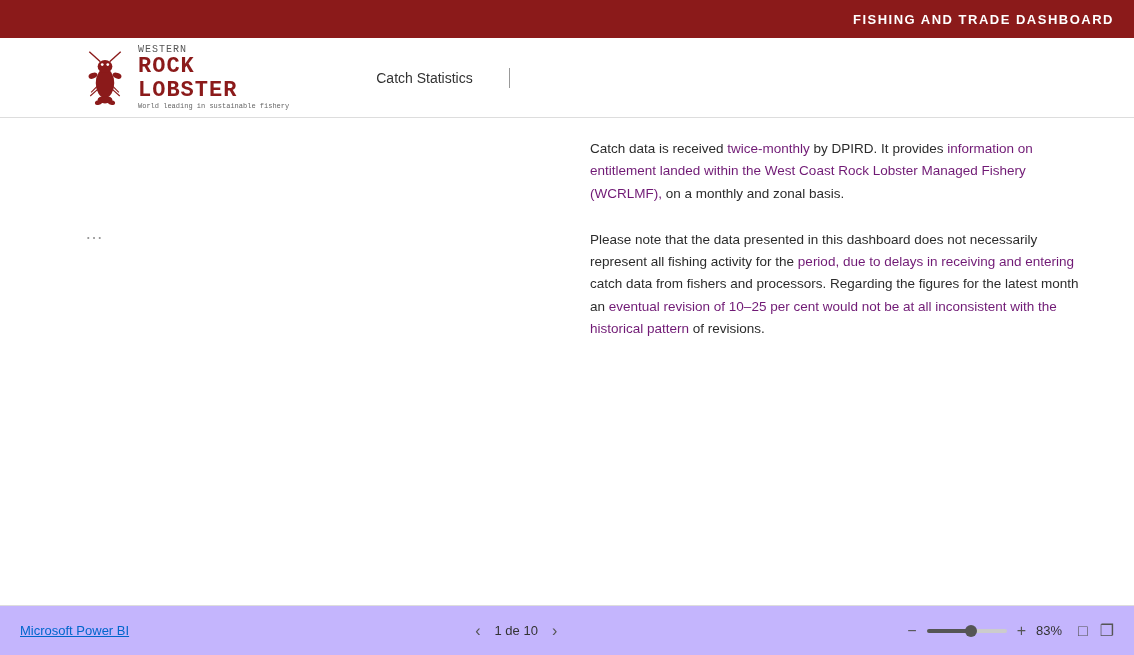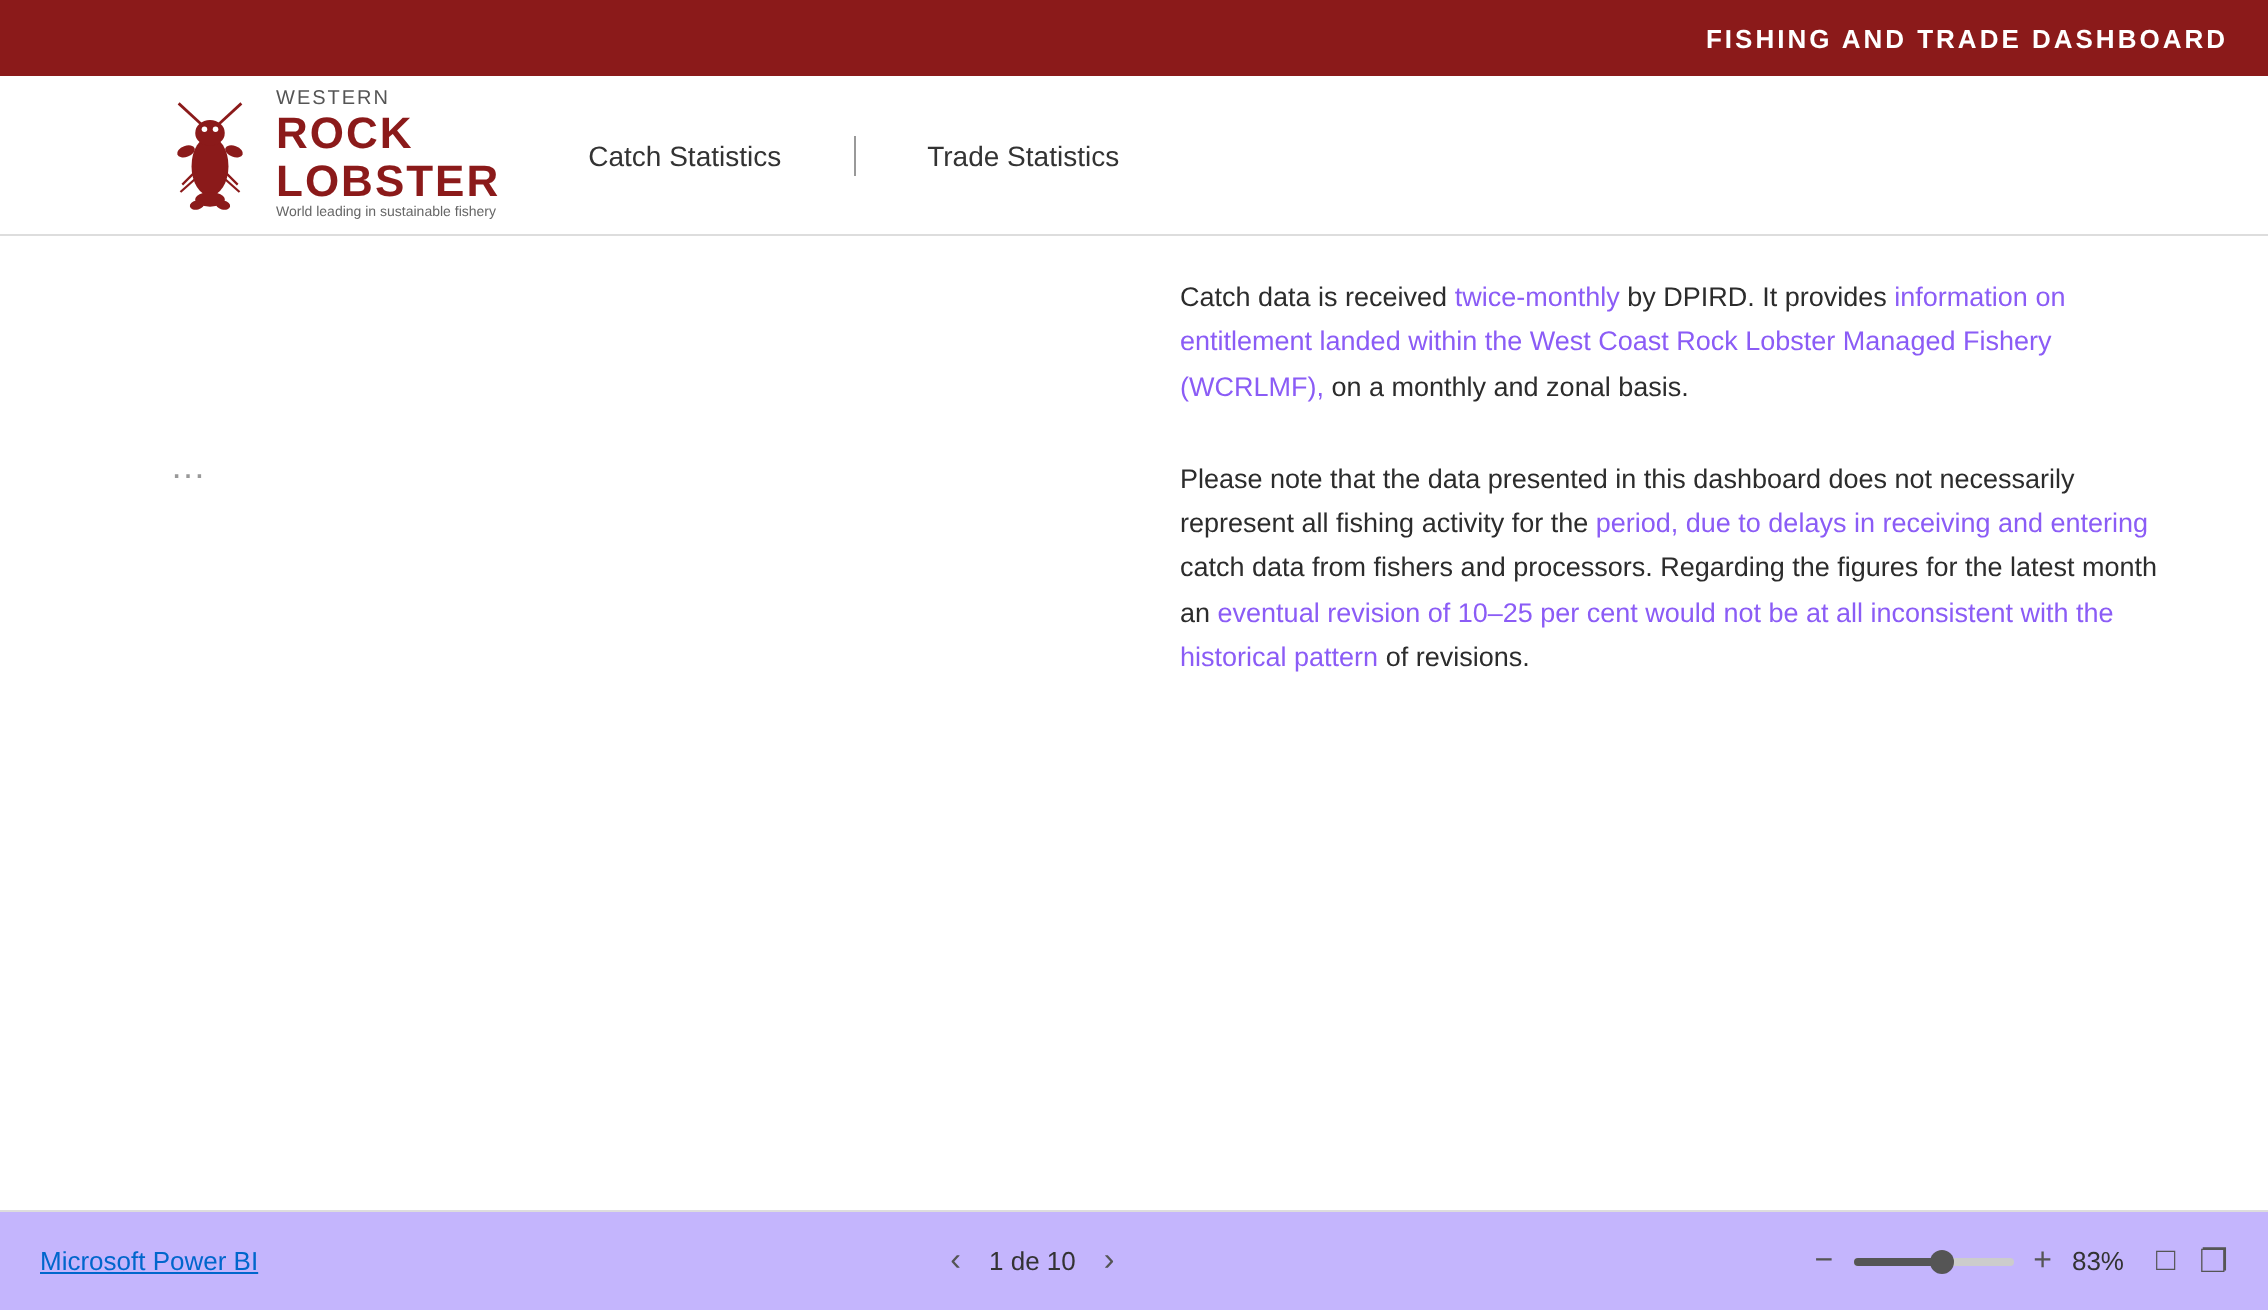--- a/index.html
+++ b/index.html
@@ -31,21 +31,22 @@
       height: 80px;
       padding: 0 0 0 80px;
       border-bottom: 1px solid #ddd;
       flex-shrink: 0;
       background: #fff;
     }
 
     .logo-area {
       display: flex;
       align-items: center;
-      margin-right: 28px;
+      margin-right: 71px;
+      font-family: Liberation Mono, monospace;
     }
 
     .logo-svg {
       width: 50px;
       height: 60px;
       margin-right: 8px;
     }
 
     .logo-text {
       line-height: 1.1;
@@ -116,21 +117,21 @@
     .info-text-block {
       margin-bottom: 24px;
     }
 
     .info-text {
       font-size: 13.5px;
       line-height: 1.65;
       color: #2c2c2c;
     }
 
-    .info-text .highlight-orange { color: #8b5cf6; }
+    .info-text .highlight-orange { color: #701a75; }
 
     .contact-section {
       margin-top: auto;
       padding-top: 160px;
     }
 
     .contact-text {
       font-size: 11.5px;
       color: #C8600A;
       line-height: 1.6;
@@ -266,23 +267,20 @@
       <div class="lobster">Lobster</div>
       <div class="tagline">World leading in sustainable fishery</div>
     </div>
   </div>
 
   <nav class="nav-tabs">
     <div class="nav-tab">
       <span>Catch Statistics</span>
     </div>
     <div class="nav-divider"></div>
-    <div class="nav-tab">
-      <span>Trade Statistics</span>
-    </div>
   </nav>
 </div>
 
 <div class="main-content">
   <div class="left-panel">
     <div class="loading-indicator">…</div>
   </div>
 
   <div class="right-panel">
     <div class="info-text-block">

